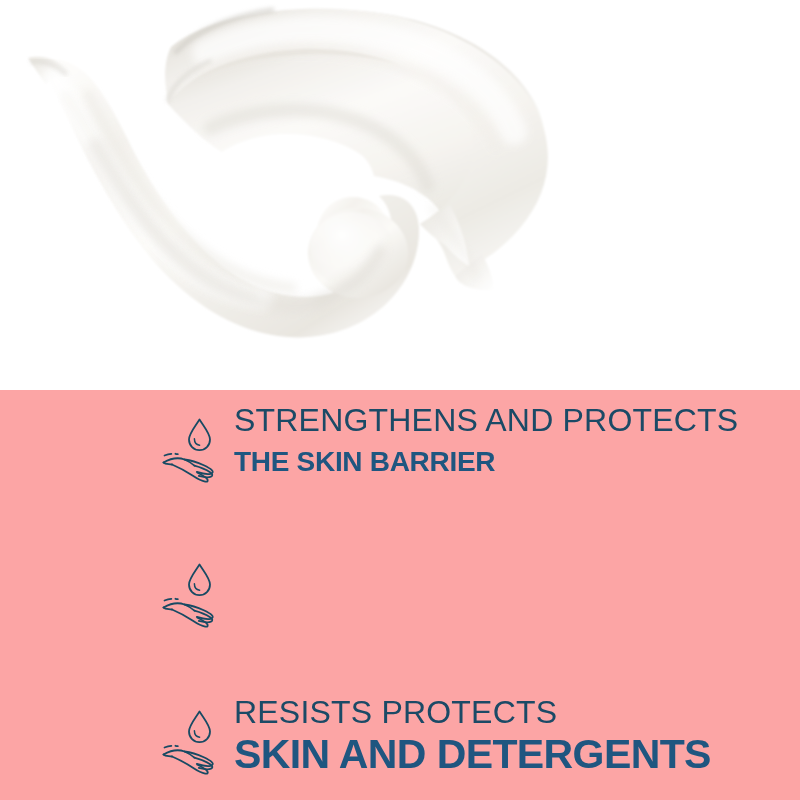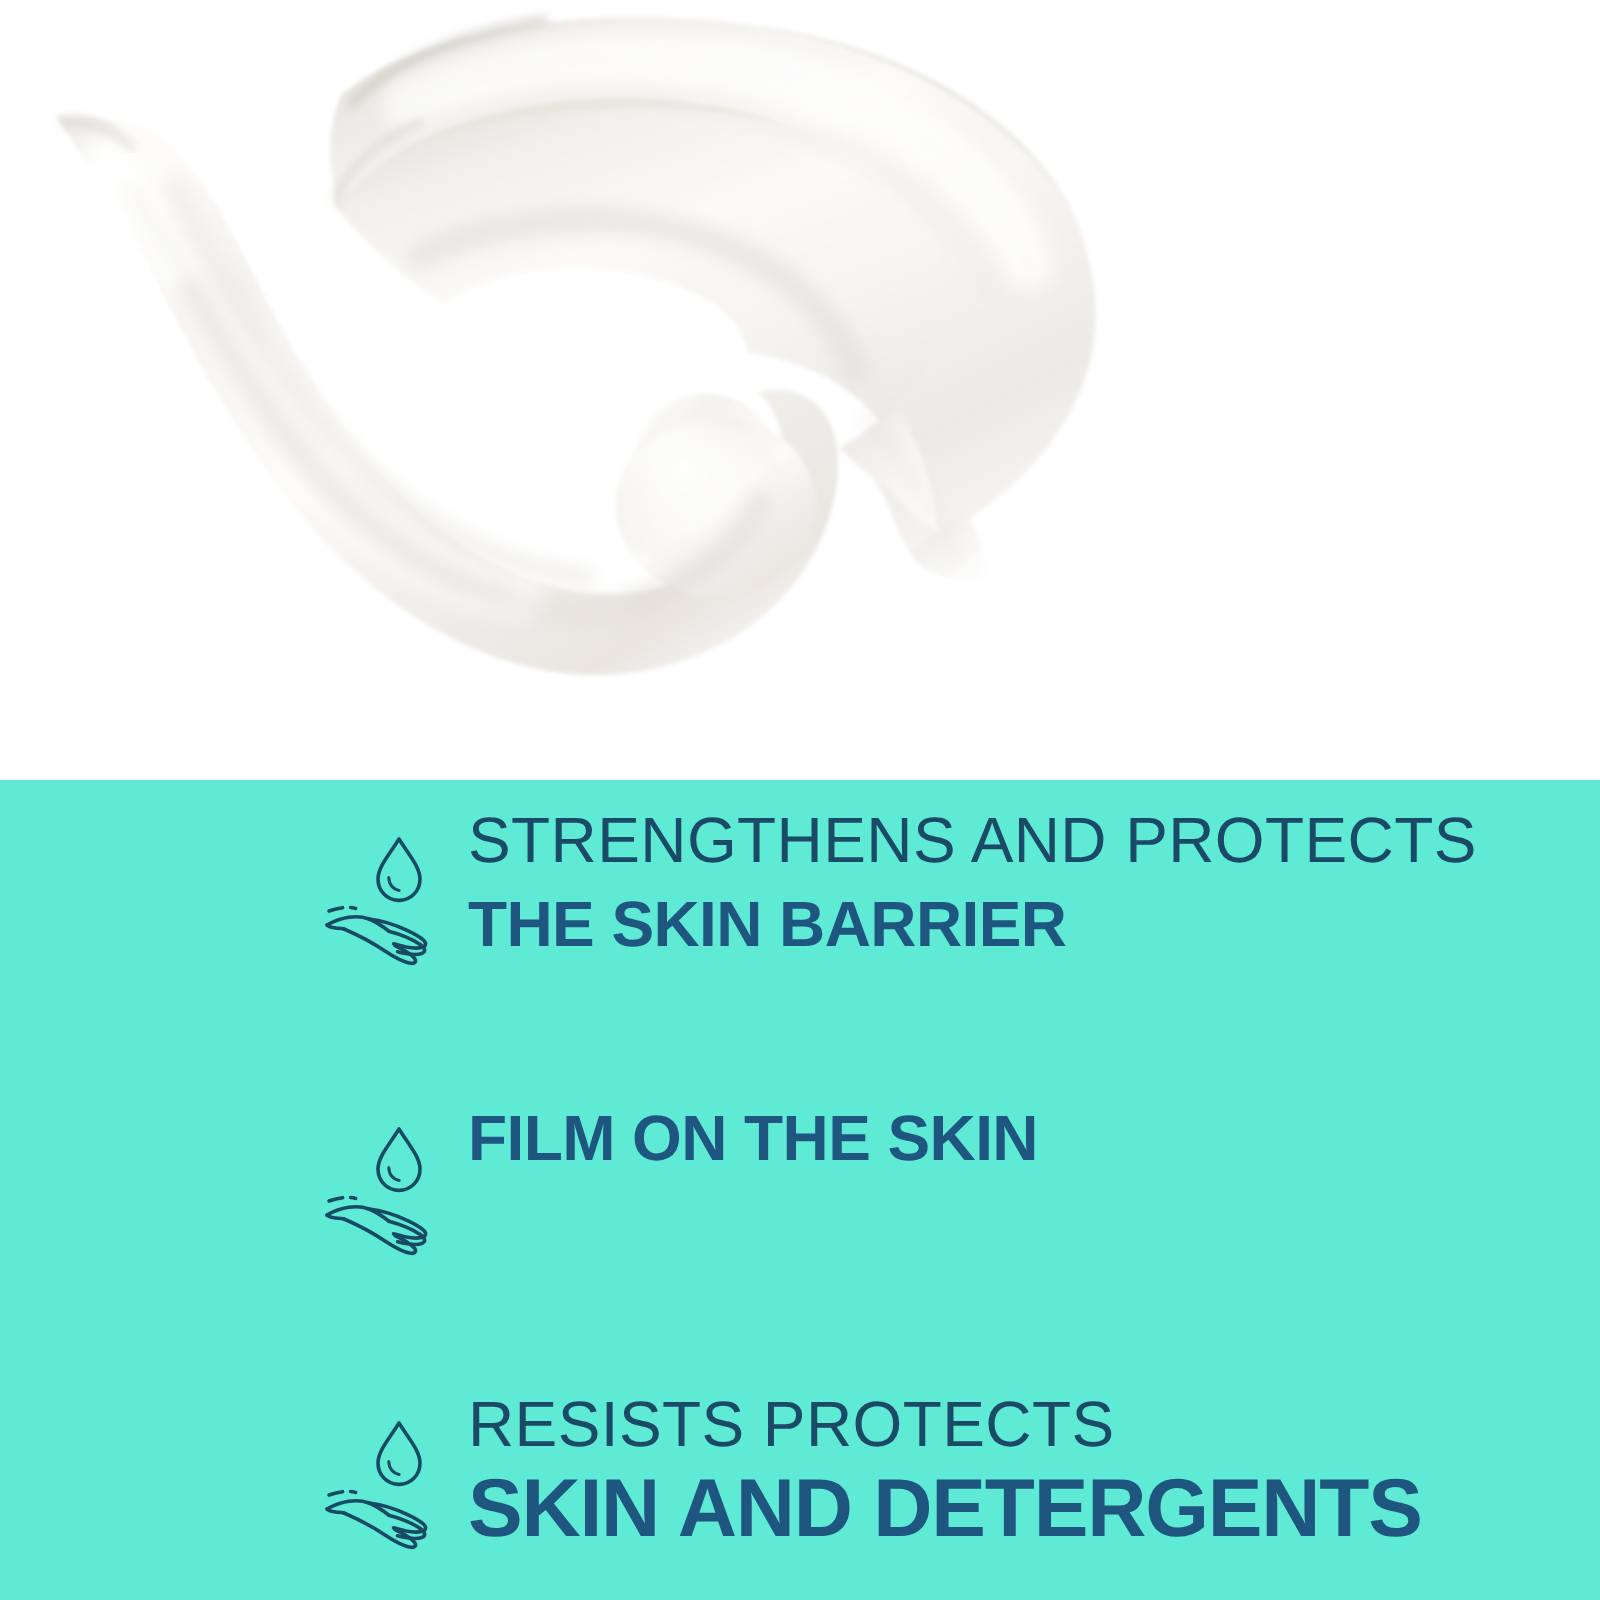--- a/index.html
+++ b/index.html
@@ -12,21 +12,21 @@
     background: #ffffff;
     font-family: "Liberation Sans", sans-serif;
     overflow: hidden;
     position: relative;
   }
 
   #page {
     position: relative;
     width: 800px;
     height: 800px;
-    background: #5eead4;
+    background: #fca5a5;
     overflow: hidden;
   }
 
   
   .hero {
     position: absolute;
     left: 0;
     top: 0;
     width: 800px;
     height: 390px;
@@ -84,21 +84,21 @@
     letter-spacing: 0.2px;
     color: #1b4a66;
     white-space: nowrap;
     margin: 0;
     padding: 0;
   }
 
   .line-bold {
     font-family: "Liberation Sans", sans-serif;
     font-weight: 700;
-    font-size: 32px;
+    font-size: 28px;
     line-height: 46px;
     letter-spacing: -0.3px;
     color: #1f5680;
     white-space: nowrap;
     margin: 0;
     padding: 0;
   }
 
   .row3 .line-bold { font-size: 41px; letter-spacing: -0.6px; }
 </style>
@@ -315,21 +315,20 @@
             <path d="M4.5 42.5 C 9.5 40.7, 14.2 40.2, 17.8 41.2" stroke-dasharray="7 4"></path>
             <path d="M3.5 49.5 C 10.5 45.5, 18.5 44.2, 24.5 46.5 C 28.2 47.9, 31.4 50.2, 34.4 52.6"></path>
             <path d="M24.5 46.5 C 30.6 47.2, 37.6 49.4, 43.8 52.3 C 47.4 54, 50.2 55.6, 51.8 57.1 C 53.4 58.6, 53 60.3, 50.6 60.8 C 47.3 61.5, 42.2 60.6, 36.8 58.9"></path>
             <path d="M34.4 52.6 C 40.4 54.2, 46.2 56.6, 50.1 59.2 C 52.6 60.9, 53.1 62.8, 51 63.7 C 48.6 64.7, 43.8 64.2, 38.8 62.9"></path>
             <path d="M12 51.5 C 19 54.5, 26.5 58.5, 32.5 62.5 C 37 65.5, 41.5 68.1, 45.2 68.6 C 47.8 69, 48.6 67.5, 46.8 65.6 C 45 63.7, 41.3 61.6, 37.5 59.8"></path>
             <path d="M3.5 49.5 C 5.5 51.5, 8.5 50.8, 12 51.5"></path>
           </g>
         </svg>
       </span>
       <span class="benefit-text">
-        <div class="line-bold">FILM ON THE SKIN</div>
       </span>
     </div>
 
     <div class="benefit-row r3 row3">
       <span class="benefit-icon">
         <svg viewBox="0 0 64 74" xmlns="http://www.w3.org/2000/svg" aria-hidden="true">
           <g fill="none" stroke="#174a63" stroke-width="1.8" stroke-linecap="round" stroke-linejoin="round">
             <path d="M39.5 6.5 C 44.5 14.5, 50 20.5, 50 26.5 C 50 32.6, 45.3 37.2, 39.5 37.2 C 33.7 37.2, 29 32.6, 29 26.5 C 29 20.5, 34.5 14.5, 39.5 6.5 Z"></path>
             <path d="M34.4 25.8 C 34.4 29.3, 36.7 31.8, 39.6 32.2" stroke-width="1.5"></path>
             <path d="M4.5 42.5 C 9.5 40.7, 14.2 40.2, 17.8 41.2" stroke-dasharray="7 4"></path>

